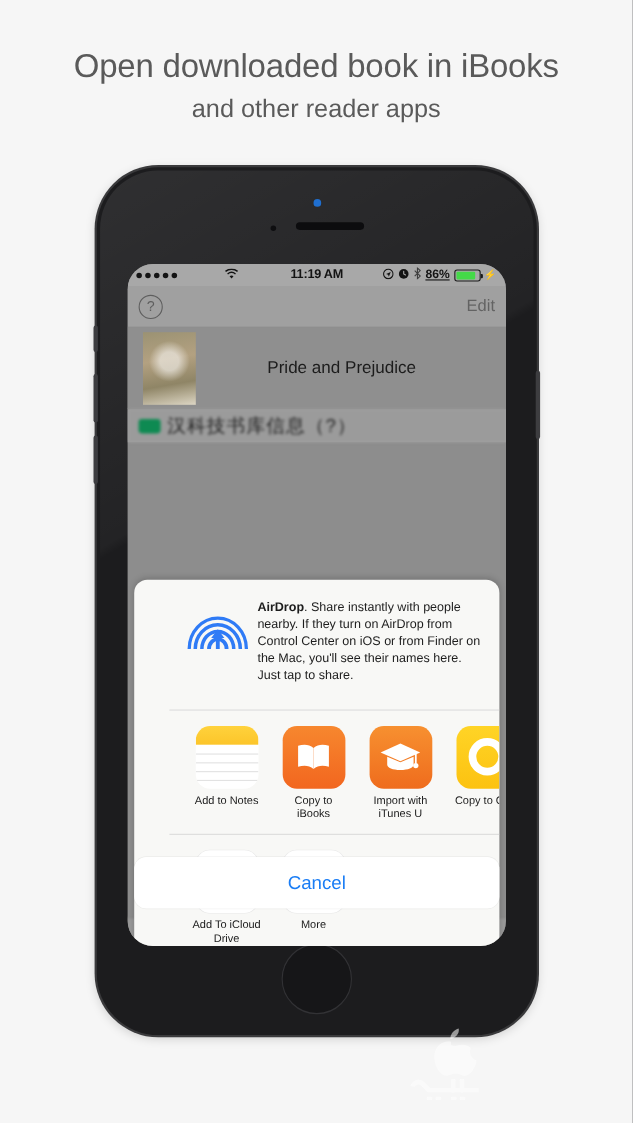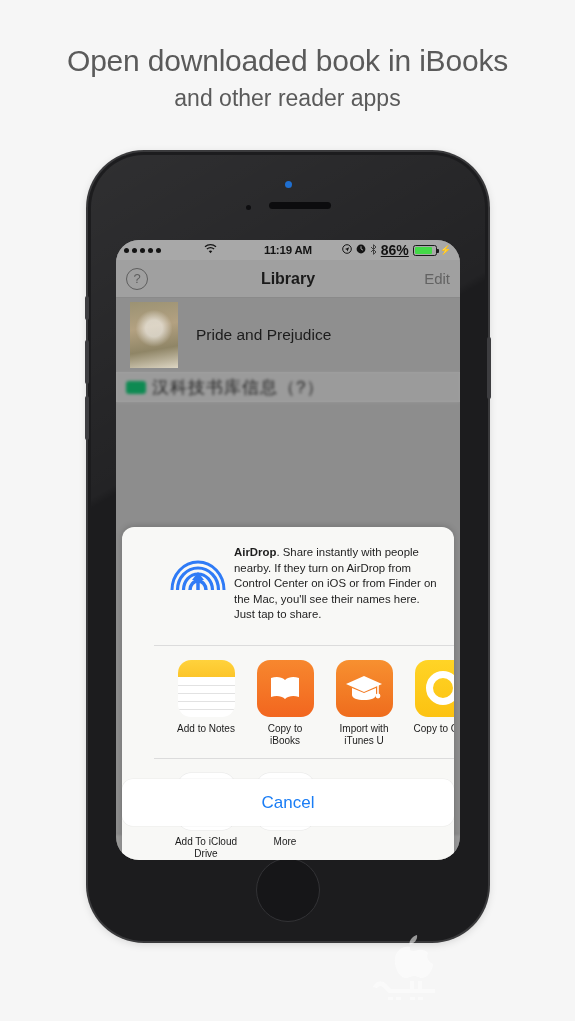--- a/index.html
+++ b/index.html
@@ -57,21 +57,21 @@
   .statusbar {
     height: 20px; background: #a8a8a8; color: #131313;
     display: flex; align-items: center; padding: 0 8px;
     font-size: 11px; position: relative;
   }
   .sb-dots { display: flex; gap: 3px; }
   .sb-dots i { width: 5px; height: 5px; border-radius: 50%; background: #141414; display: block; }
   .sb-wifi { position: absolute; left: 88px; top: 4px; }
   .sb-time { position: absolute; left: 0; right: 0; text-align: center; font-size: 11.5px; font-weight: bold; letter-spacing: -0.2px; }
   .sb-right { margin-left: auto; display: flex; align-items: center; gap: 4px; z-index: 2; }
-  .sb-pct { font-size: 14px; font-weight: bold; text-decoration: underline; }
+  .sb-pct { font-size: 11px; font-weight: bold; text-decoration: underline; }
   .battery {
     width: 24px; height: 11px; border: 1.2px solid #1b1b1b; border-radius: 2.5px;
     position: relative; padding: 1px;
   }
   .battery::after { content:""; position:absolute; right:-3px; top:3px; width:1.8px; height:4px; background:#1b1b1b; border-radius:0 1px 1px 0; }
   .battery i { display: block; height: 100%; width: 86%; background: #44d948; border-radius: 1px; }
   .sb-plug { font-size: 9px; }
 
   
   .navbar {
@@ -90,21 +90,21 @@
     font-size: 16px; font-weight: bold; color: #1a1a1a;
   }
   .nav-edit { margin-left: auto; font-size: 15px; color: #636363; z-index: 2; }
 
   
   .booklist { background: #a0a0a0; }
   .bookrow {
     display: flex; align-items: center; height: 74px;
     padding: 0 0 0 14px; border-bottom: .5px solid #8e8e8e;
   }
-  .bookrow.sel { background: #8f8f8f; }
+  .bookrow.sel { background: #8f8f8f; gap: 47px; }
   .cover { width: 48px; height: 66px; flex: 0 0 48px; overflow: hidden; }
   .cover.gatsby {
     background:
       radial-gradient(ellipse 13px 5px at 16px 19px, #cfd9e8 0 45%, transparent 47%),
       radial-gradient(ellipse 13px 5px at 33px 19px, #cfd9e8 0 45%, transparent 47%),
       radial-gradient(ellipse 20px 9px at 24px 50px, #e8a43a 0 60%, transparent 62%),
       linear-gradient(#f0d44c 0 14px, #0d2259 14px 58px, #3a1d12 58px 100%);
   }
   .cover.pride {
     background:
@@ -251,21 +251,20 @@
           <span class="sb-pct">86%</span>
           <span class="battery">
               <i style="width: 86%;"></i>
             </span>
           <span class="sb-plug">⚡</span>
         </div>
       </div>
 
       <div class="navbar">
         <div class="help-btn">?</div>
-        <div class="nav-title">Library</div>
         <div class="nav-edit">Edit</div>
       </div>
 
       <div class="booklist">
         <div class="bookrow sel">
           <div class="cover pride"></div>
           <div class="booktitle">Pride and Prejudice</div>
         </div>
         <div class="blurstrip">
           <span class="gicon"></span>

